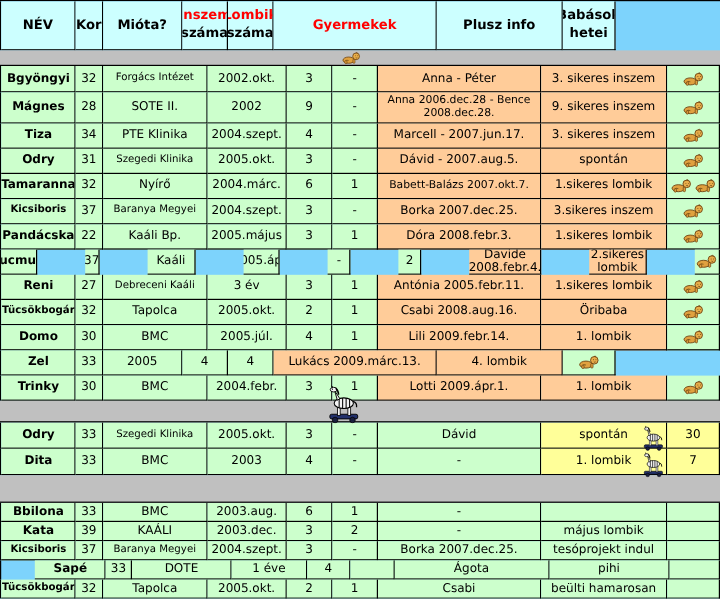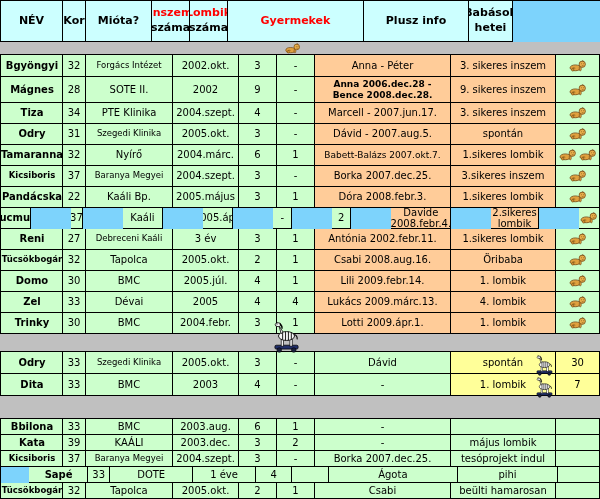--- a/index.html
+++ b/index.html
@@ -153,21 +153,21 @@
         </div>
         <div class="td w3 bg-green">
           <span>2002</span>
         </div>
         <div class="td w4 bg-green">
           <span>9</span>
         </div>
         <div class="td w5 bg-green">
           <span>-</span>
         </div>
-        <div class="td w6 bg-orange" style="font-size: 9px; font-weight: bold;">
+        <div class="td w6 bg-orange" style="font-size: 9px;">
           <span>Anna 2006.dec.28 - Bence 2008.dec.28.</span>
         </div>
         <div class="td w7 bg-orange">
           <span>9. sikeres inszem</span>
         </div>
         <div class="td w8 bg-green babycell">
           <span class="icon">
             <svg width="19" height="12" viewBox="0 0 26 16">
               <ellipse cx="10" cy="10.5" rx="7.2" ry="4" fill="#e0a13f" stroke="#6b4010" stroke-width="1"></ellipse>
               <path d="M5 13 Q7 9 10 11" fill="#caa23c" stroke="#6b4010" stroke-width="0.8"></path>
@@ -454,21 +454,21 @@
         <div class="td w3 bg-green">
           <span>3 év</span>
         </div>
         <div class="td w4 bg-green">
           <span>3</span>
         </div>
         <div class="td w5 bg-green">
           <span>1</span>
         </div>
         <div class="td w6 bg-orange">
-          <span>Antónia 2002.febr.11.</span>
+          <span>Antónia 2005.febr.11.</span>
         </div>
         <div class="td w7 bg-orange">
           <span>1.sikeres lombik</span>
         </div>
         <div class="td w8 bg-green babycell">
           <span class="icon">
             <svg width="19" height="12" viewBox="0 0 26 16">
               <ellipse cx="10" cy="10.5" rx="7.2" ry="4" fill="#e0a13f" stroke="#6b4010" stroke-width="1"></ellipse>
               <path d="M5 13 Q7 9 10 11" fill="#caa23c" stroke="#6b4010" stroke-width="0.8"></path>
               <rect x="15.5" y="9" width="2.6" height="5.5" rx="1.2" fill="#e0a13f" stroke="#6b4010" stroke-width="0.8"></rect>
@@ -563,23 +563,20 @@
             </svg>
           </span>
         </div>
       </div>
       <div class="trow" style="height: 21px;">
         <div class="td w0 bg-green name">
           <span>Zel</span>
         </div>
         <div class="td w1 bg-green">
           <span>33</span>
-        </div>
-        <div class="td w2 bg-green">
-          <span>Dévai</span>
         </div>
         <div class="td w3 bg-green">
           <span>2005</span>
         </div>
         <div class="td w4 bg-green">
           <span>4</span>
         </div>
         <div class="td w5 bg-green">
           <span>4</span>
         </div>

